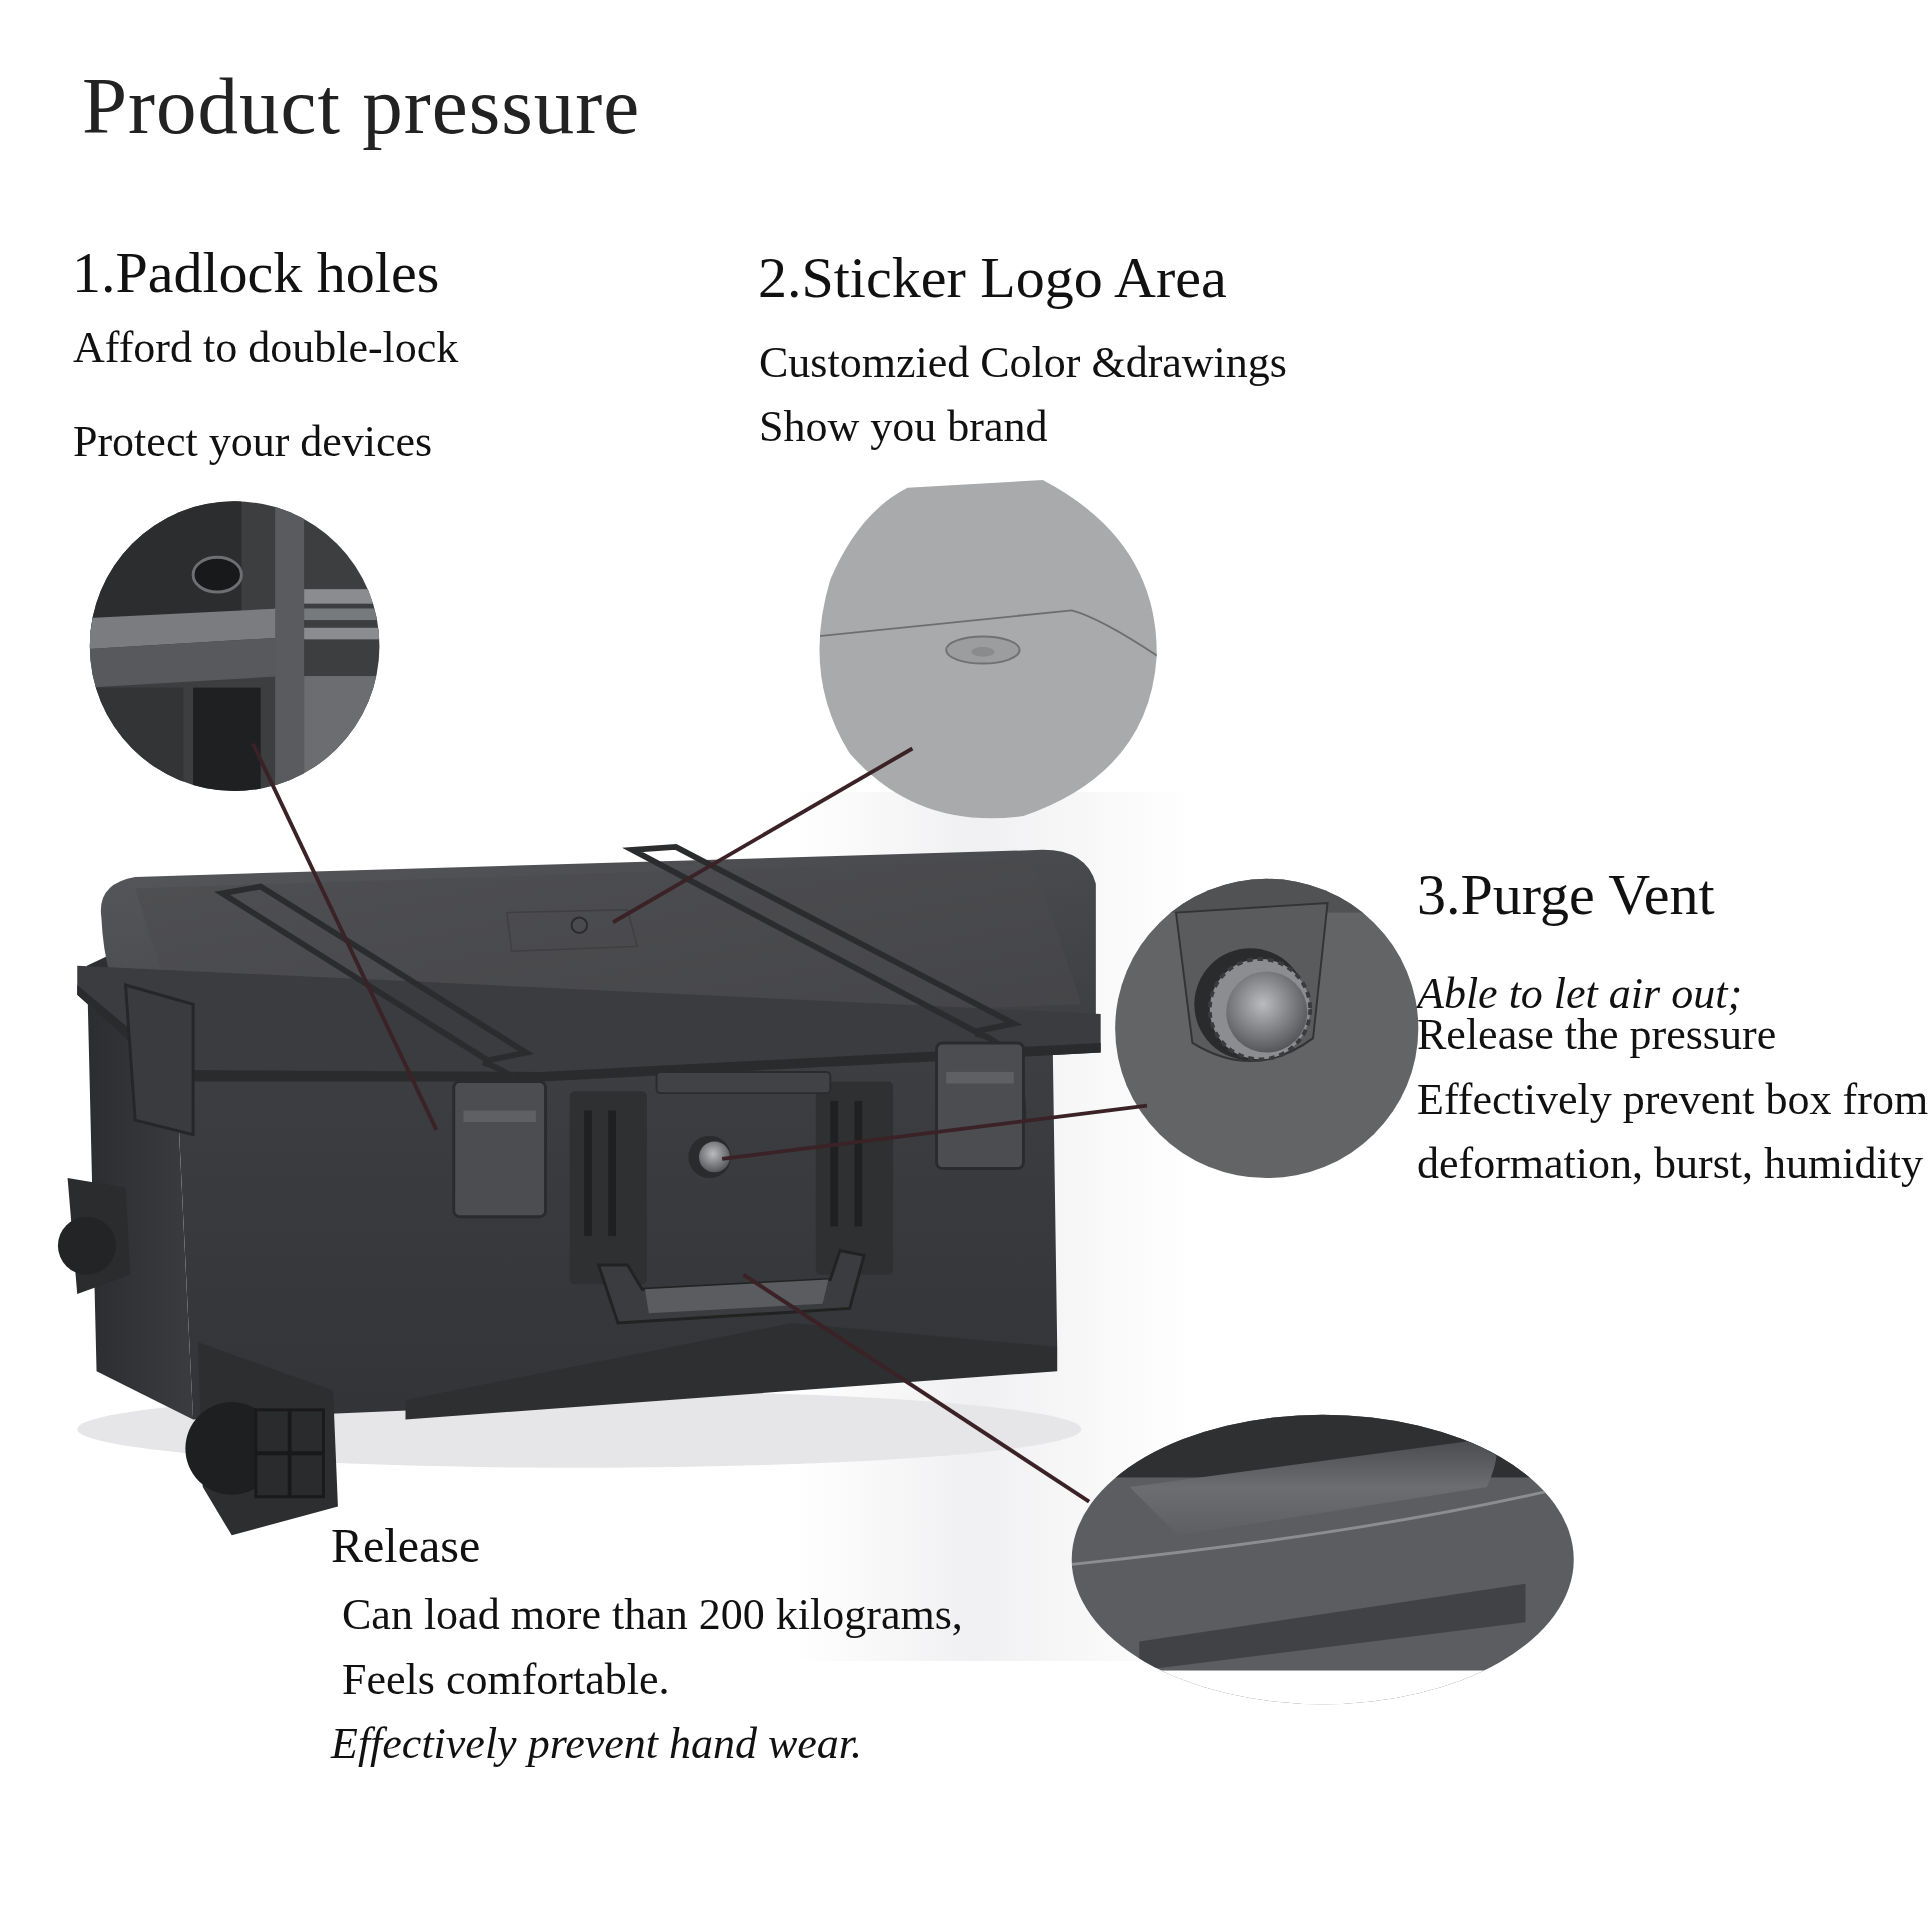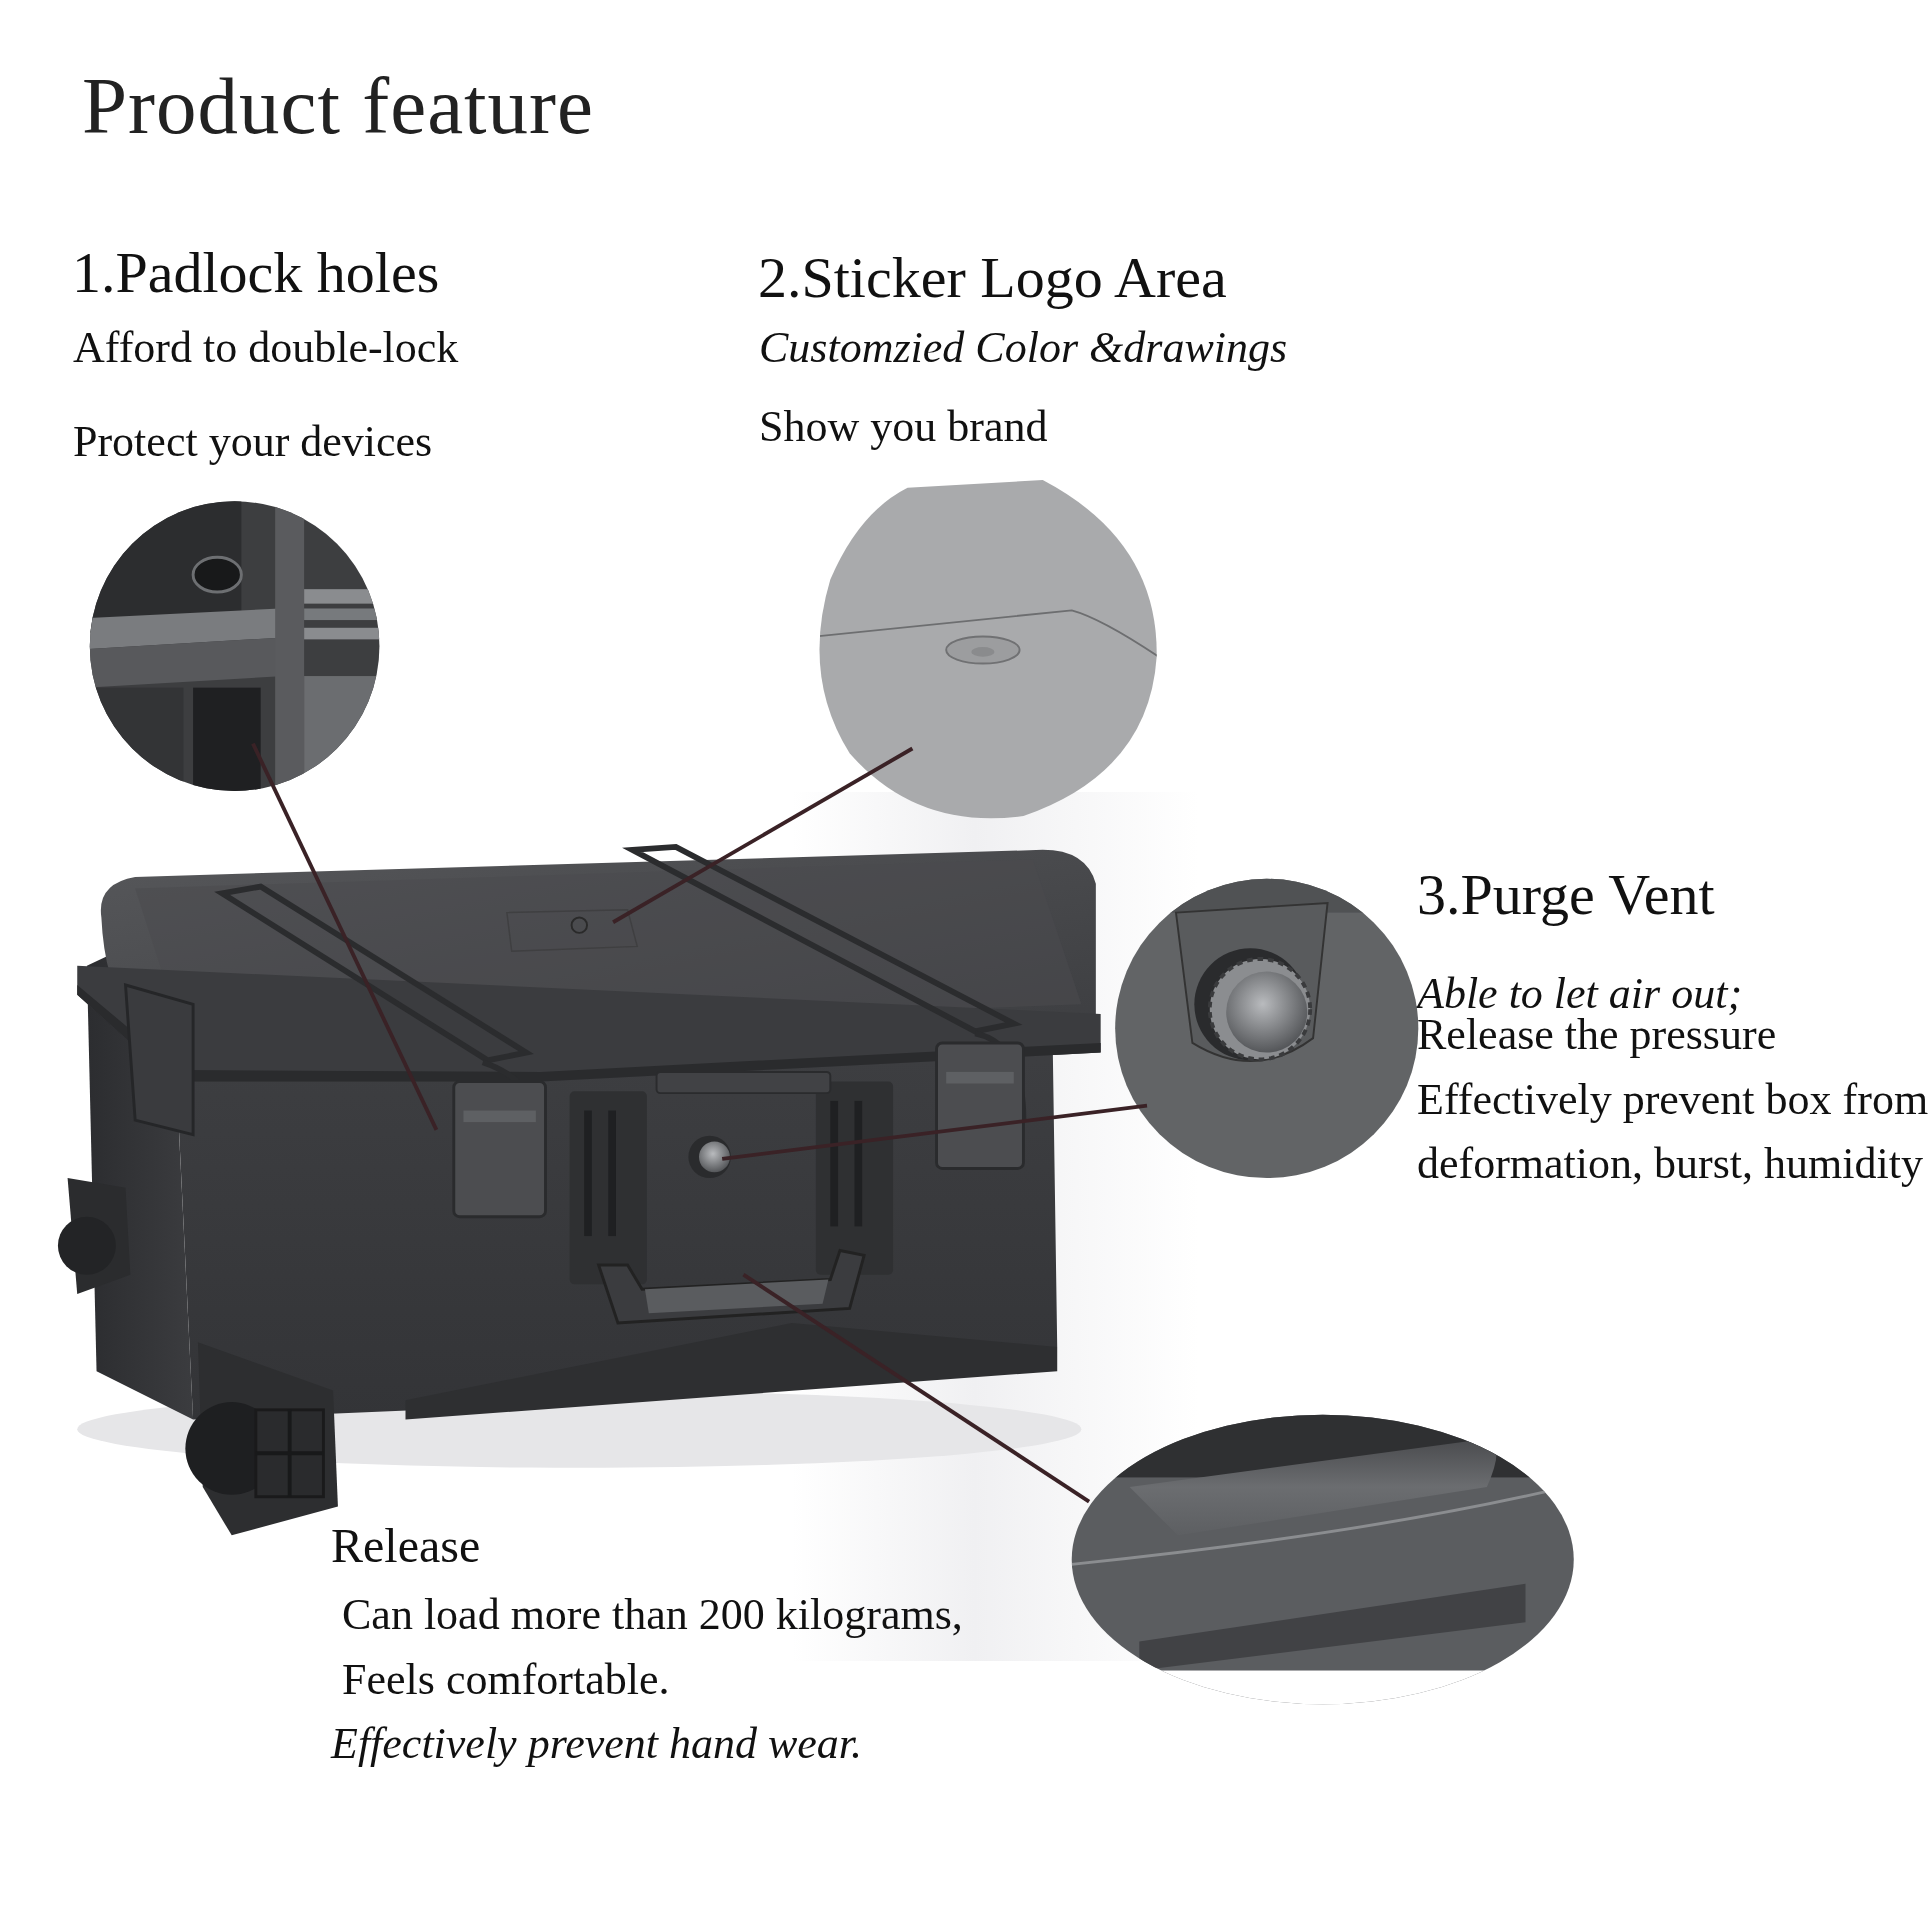--- a/index.html
+++ b/index.html
@@ -11,28 +11,28 @@
   .fl { font-size:44px; white-space:nowrap; color:#111; line-height:1; }
   .bgwall { left:792px; top:792px; width:406px; height:869px;
             background:linear-gradient(90deg,#ffffff 0%,#f0f0f2 45%,#f7f7f8 70%,#ffffff 100%); }
   svg { position:absolute; left:0; top:0; }
 </style>
 </head>
 <body>
 
 <div class="abs bgwall"></div>
 
-<div class="abs title">Product feature</div>
+<div class="abs title">Product pressure</div>
 
 <div class="abs fh" style="left:72px;top:239px;">1.Padlock holes</div>
 <div class="abs fl" style="left:73px;top:326px;">Afford to double-lock</div>
 <div class="abs fl" style="left:73px;top:392px;margin-top:28px;">Protect your devices</div>
 
 <div class="abs fh" style="left:758px;top:244px;">2.Sticker Logo Area</div>
-<div class="abs fl" style="left:759px;top:326px;font-style:italic;">Customzied Color &amp;drawings</div>
+<div class="abs fl" style="left:759px;top:341px;">Customzied Color &amp;drawings</div>
 <div class="abs fl" style="left:759px;top:405px;font-size:44px;">Show you brand</div>
 
 <div class="abs fh" style="left:1417px;top:861px;">3.Purge Vent</div>
 <div class="abs fl" style="left:1417px;top:972px;font-style:italic;">Able to let air out;</div>
 <div class="abs fl" style="left:1417px;top:1013px;">Release the pressure</div>
 <div class="abs fl" style="left:1417px;top:1078px;">Effectively prevent box from</div>
 <div class="abs fl" style="left:1417px;top:1142px;">deformation, burst, humidity</div>
 
 <div class="abs fh" style="left:331px;top:1518px;font-size:48px;">Release</div>
 <div class="abs fl" style="left:331px;top:1593px;white-space:pre;"> Can load more than 200 kilograms,</div>

